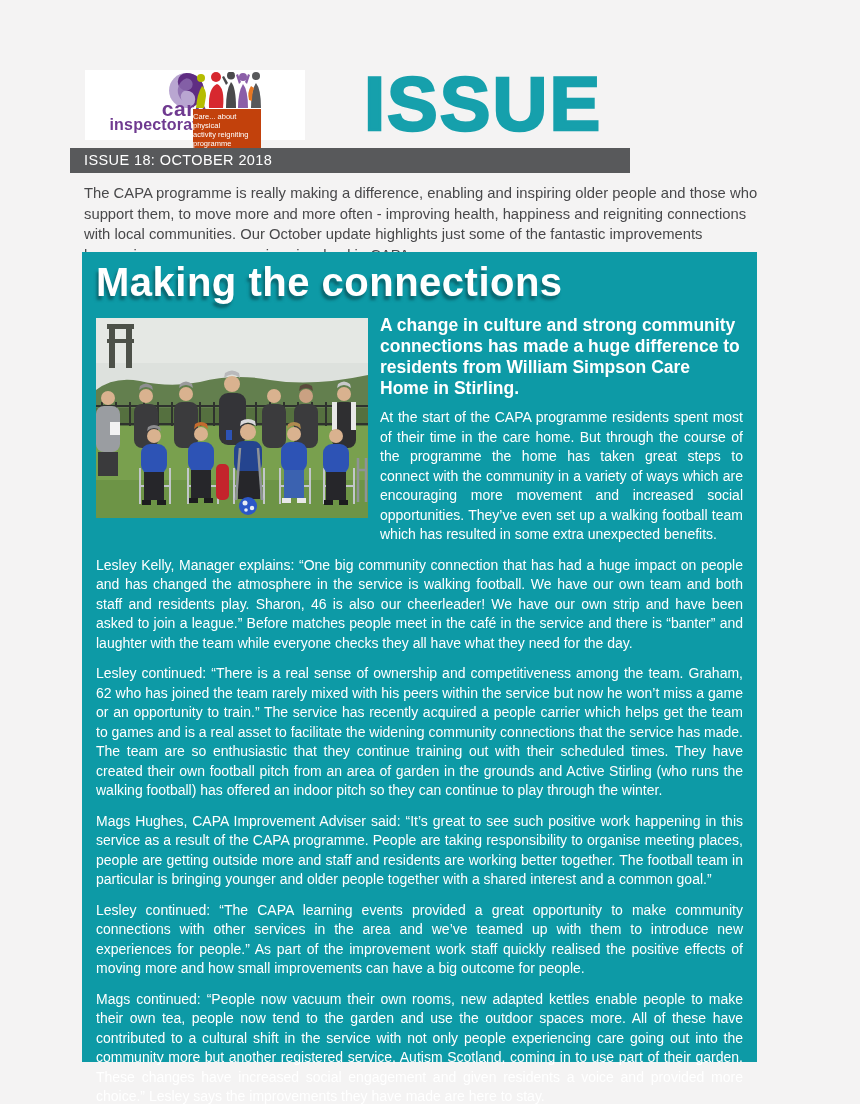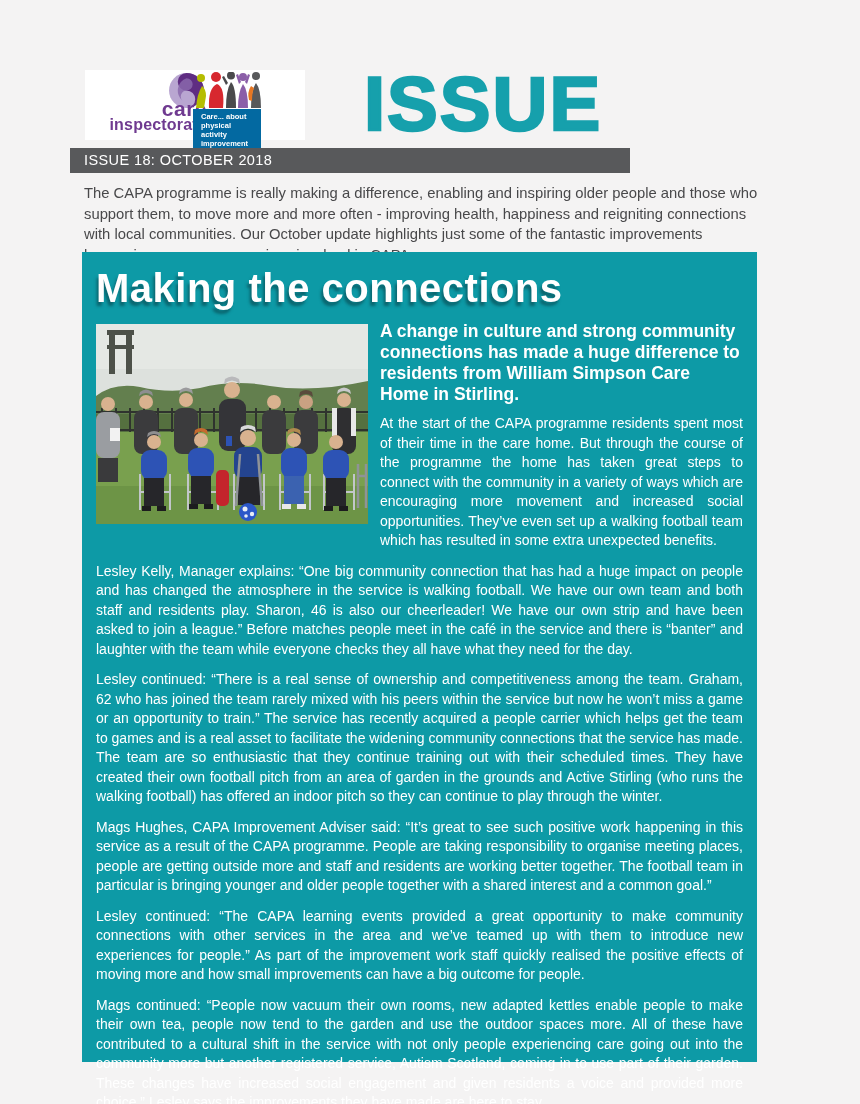--- a/index.html
+++ b/index.html
@@ -26,23 +26,23 @@
   .ci-text {
     position:absolute; right:-16px; bottom:7px;
     text-align:right; color:#6f3a90; font-weight:bold; line-height:0.92;
   }
   .ci-care { font-size:21px; letter-spacing:0.5px; }
   .ci-insp { font-size:16px; letter-spacing:0.2px; }
 
   .capa-logo { position:absolute; left:108px; top:2px; width:68px; height:66px; }
   .capa-figures { display:block; }
   .capa-box {
-    background:#0369a1; color:#fff;
-    font-size:7.5px; line-height:9px; font-weight:bold;
-    padding:3px 8px 2px; width:68px;
+    background:#c2410c; color:#fff;
+    font-size:7.5px; line-height:9px; font-weight:normal;
+    padding:3px 0 2px; width:68px;
   }
 
   .update-title {
     position:absolute; left:364px; top:66px;
     font-size:76px; line-height:1; font-weight:bold;
     color:#16a0ac; letter-spacing:2px;
     -webkit-text-stroke:2.5px #16a0ac;
   }
 
   
@@ -63,21 +63,21 @@
 
   
   .feature {
     position:absolute; left:82px; top:252px;
     width:675px; height:810px;
     background:#0d9aa6;
     padding:6px 14px 0;
     color:#ffffff;
   }
   .feature h1 {
-    margin:8px 0 10px;
+    margin:2px 0 10px;
     font-size:40px; font-weight:bold; letter-spacing:0.5px;
     text-shadow:-2px 4px 3px rgba(8,58,66,0.55);
   }
   .photo {
     float:left;
     width:272px; height:200px;
     margin:3px 12px 26px 0;
     background:#cfd4cf;
   }
   .photo svg { display:block; }
@@ -124,21 +124,21 @@
         <circle cx="50" cy="5" r="4" fill="#8b5ea8"></circle>
         <path d="M45 36 q0 -16 5 -24 q5 6 5 24 z" fill="#8b5ea8"></path>
         <path d="M46 12 l-3 -9 2 -1 3 8 z M54 12 l3 -9 -2 -1 -3 8 z" fill="#8b5ea8"></path>
 
         <circle cx="63" cy="4" r="4" fill="#58595b"></circle>
         <path d="M58 36 q0 -18 5 -25 q5 6 5 25 z" fill="#58595b"></path>
         <path d="M58 14 q-4 6 -2 14 l3 1 q0 -8 2 -13 z" fill="#e87722"></path>
       </svg>
       <div class="capa-box">
         <div>Care... about physical</div>
-        <div>activity improvement</div>
+        <div>activity reigniting</div>
         <div>programme</div>
       </div>
     </div>
   </div>
 
   <div class="update-title">ISSUE</div>
 
   <div class="issue-bar">ISSUE 18: OCTOBER 2018</div>
 
   <div class="intro">The CAPA programme is really making a difference, enabling and inspiring older people and those who support them, to move more and more often - improving health, happiness and reigniting connections with local communities. Our October update highlights just some of the fantastic improvements happening across care services involved in CAPA.</div>

